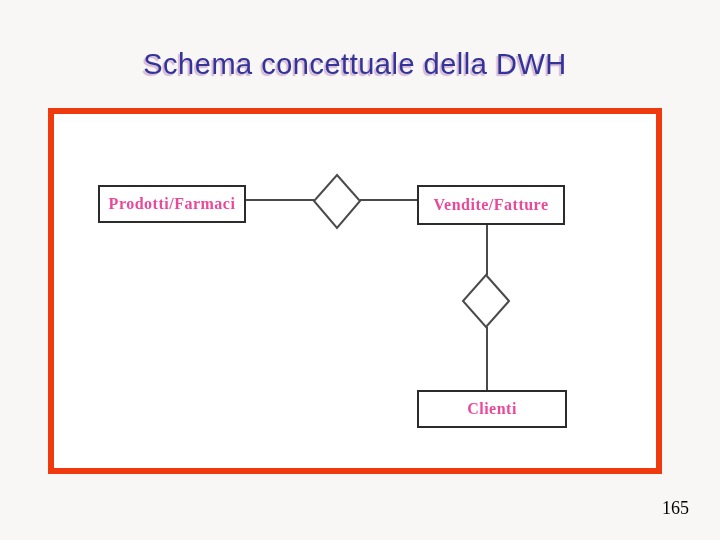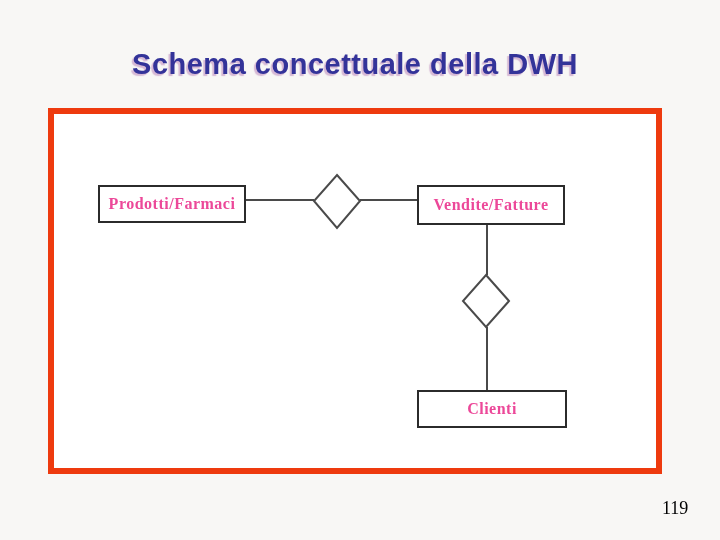--- a/index.html
+++ b/index.html
@@ -17,21 +17,21 @@
     width: 720px;
     height: 540px;
   }
   .slide-title {
     position: absolute;
     top: 48px;
     left: 0;
     width: 710px;
     text-align: center;
     font-size: 29px;
-    font-weight: bold;
+    font-weight: normal;
     letter-spacing: 0.5px;
     color: #333399;
     text-shadow: -2px 2px 1px rgba(195,150,195,0.65);
     margin: 0;
   }
   .content-frame {
     position: absolute;
     left: 48px;
     top: 108px;
     width: 602px;
@@ -96,15 +96,15 @@
 
     <polygon points="486,275 509,301 486,327 463,301" fill="#ffffff" stroke="#4a4a4a" stroke-width="2"></polygon>
   </svg>
 
   <div class="entity prodotti">Prodotti/Farmaci</div>
 
   <div class="entity vendite">Vendite/Fatture</div>
 
   <div class="entity clienti">Clienti</div>
 
-  <div class="page-number">119</div>
+  <div class="page-number">165</div>
 
 </div>
 
 </body></html>

